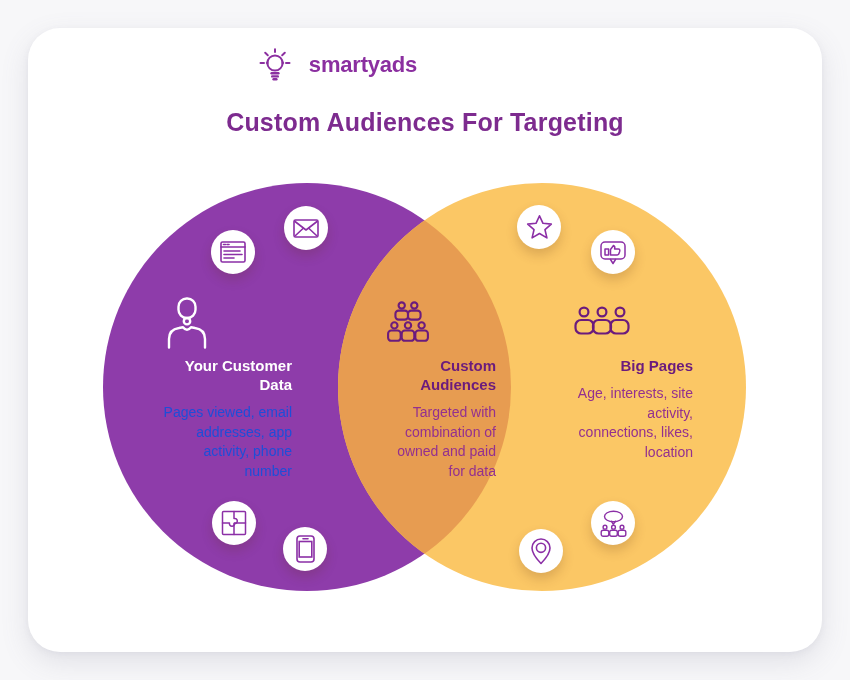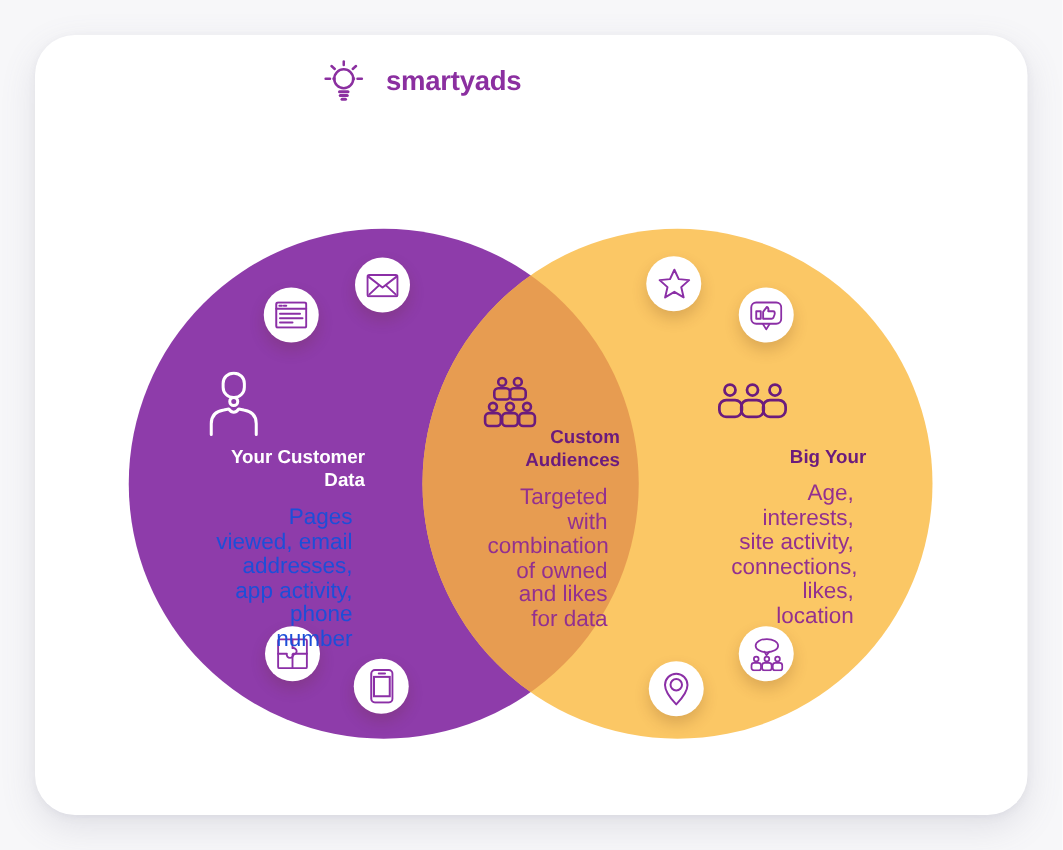--- a/index.html
+++ b/index.html
@@ -32,24 +32,24 @@
   .chip{
     position:absolute;width:44px;height:44px;border-radius:50%;
     background:#fff;display:flex;align-items:center;justify-content:center;
     box-shadow:0 6px 12px rgba(96,44,22,.20);
   }
   .icon-purple{color:var(--icon-stroke,#8b2fa6);}
   .icon-white{color:#ffffff;}
   .section{position:absolute;text-align:right;}
   .sec-icon{position:absolute;}
   .sec-heading{margin:0 0 9px 0;font-size:15px;font-weight:700;line-height:19px;}
-  .sec-body{margin:10px;font-size:18px;line-height:19.5px;font-weight:500;}
+  .sec-body{margin:0;font-size:14px;line-height:19.5px;font-weight:500;}
   .sec-left{left:160px;top:356px;width:132px;color:#fff;}
   .sec-left .sec-heading{color:#fff;}
-  .sec-center{left:380px;top:340px;width:116px;}
+  .sec-center{left:380px;top:356px;width:116px;}
   .sec-right{left:575px;top:356px;width:118px;}
   .heading-dark{color:var(--heading-dark,#6b1b7d);}
   .body-purple{color:var(--body-purple,#93308f);}
   .body-white{color:#1d4ed8;}
 </style>
 </head>
 <body>
 
 <div class="stage">
   <div class="card"></div>
@@ -64,20 +64,21 @@
       <line x1="6.2" y1="4.8" x2="8.8" y2="7.2"></line>
       <line x1="16" y1="1.2" x2="16" y2="4"></line>
       <line x1="25.8" y1="4.8" x2="23.2" y2="7.2"></line>
       <line x1="12.6" y1="25.3" x2="19.4" y2="25.3" stroke-width="2.4"></line>
       <line x1="13.2" y1="28.4" x2="18.8" y2="28.4" stroke-width="2.4"></line>
       <line x1="14.6" y1="31.3" x2="17.4" y2="31.3" stroke-width="2.4"></line>
     </svg>
     <span class="logo-text">smartyads</span>
   </div>
 
+  <h1 class="page-title">Custom Audiences For Targeting</h1>
 
   <svg class="venn" width="850" height="680" viewBox="0 0 850 680">
     <defs>
       <clipPath id="leftClip">
           <circle cx="307" cy="387" r="204"></circle>
         </clipPath>
     </defs>
     <circle cx="307" cy="387" r="204" fill="var(--purple-circle,#8e3caa)"></circle>
     <circle cx="542" cy="387" r="204" fill="var(--orange-circle,#fbc765)"></circle>
     <circle cx="542" cy="387" r="204" fill="var(--overlap,#e79c51)" clip-path="url(#leftClip)"></circle>
@@ -166,28 +167,28 @@
     <rect x="21" y="9.2" width="12" height="8.6" rx="3"></rect>
     <circle cx="8" cy="23.3" r="3"></circle>
     <circle cx="21" cy="23.3" r="3"></circle>
     <circle cx="34" cy="23.3" r="3"></circle>
     <rect x="2" y="28.2" width="12" height="9.8" rx="3"></rect>
     <rect x="15" y="28.2" width="12" height="9.8" rx="3"></rect>
     <rect x="28" y="28.2" width="12" height="9.8" rx="3"></rect>
   </svg>
   <div class="section sec-center">
     <h2 class="sec-heading heading-dark">Custom Audiences</h2>
-    <p class="sec-body body-purple">Targeted with combination of owned and likes for data</p>
+    <p class="sec-body body-purple">Targeted with combination of owned and paid for data</p>
   </div>
 
   <svg class="sec-icon icon-purple" style="left:573px;top:306px;color:var(--heading-dark,#6b1b7d);" width="58" height="29" viewBox="0 0 58 29" fill="none" stroke="currentColor" stroke-width="2.2" stroke-linecap="round" stroke-linejoin="round">
     <circle cx="11" cy="6" r="4.4"></circle>
     <circle cx="29" cy="6" r="4.4"></circle>
     <circle cx="47" cy="6" r="4.4"></circle>
     <rect x="2.5" y="14" width="18" height="13.5" rx="5.5"></rect>
     <rect x="37.5" y="14" width="18" height="13.5" rx="5.5"></rect>
     <rect x="20" y="14" width="18" height="13.5" rx="5.5"></rect>
   </svg>
   <div class="section sec-right">
-    <h2 class="sec-heading heading-dark">Big Your</h2>
+    <h2 class="sec-heading heading-dark">Big Pages</h2>
     <p class="sec-body body-purple">Age, interests, site activity, connections, likes, location</p>
   </div>
 </div>
 
 </body></html>

